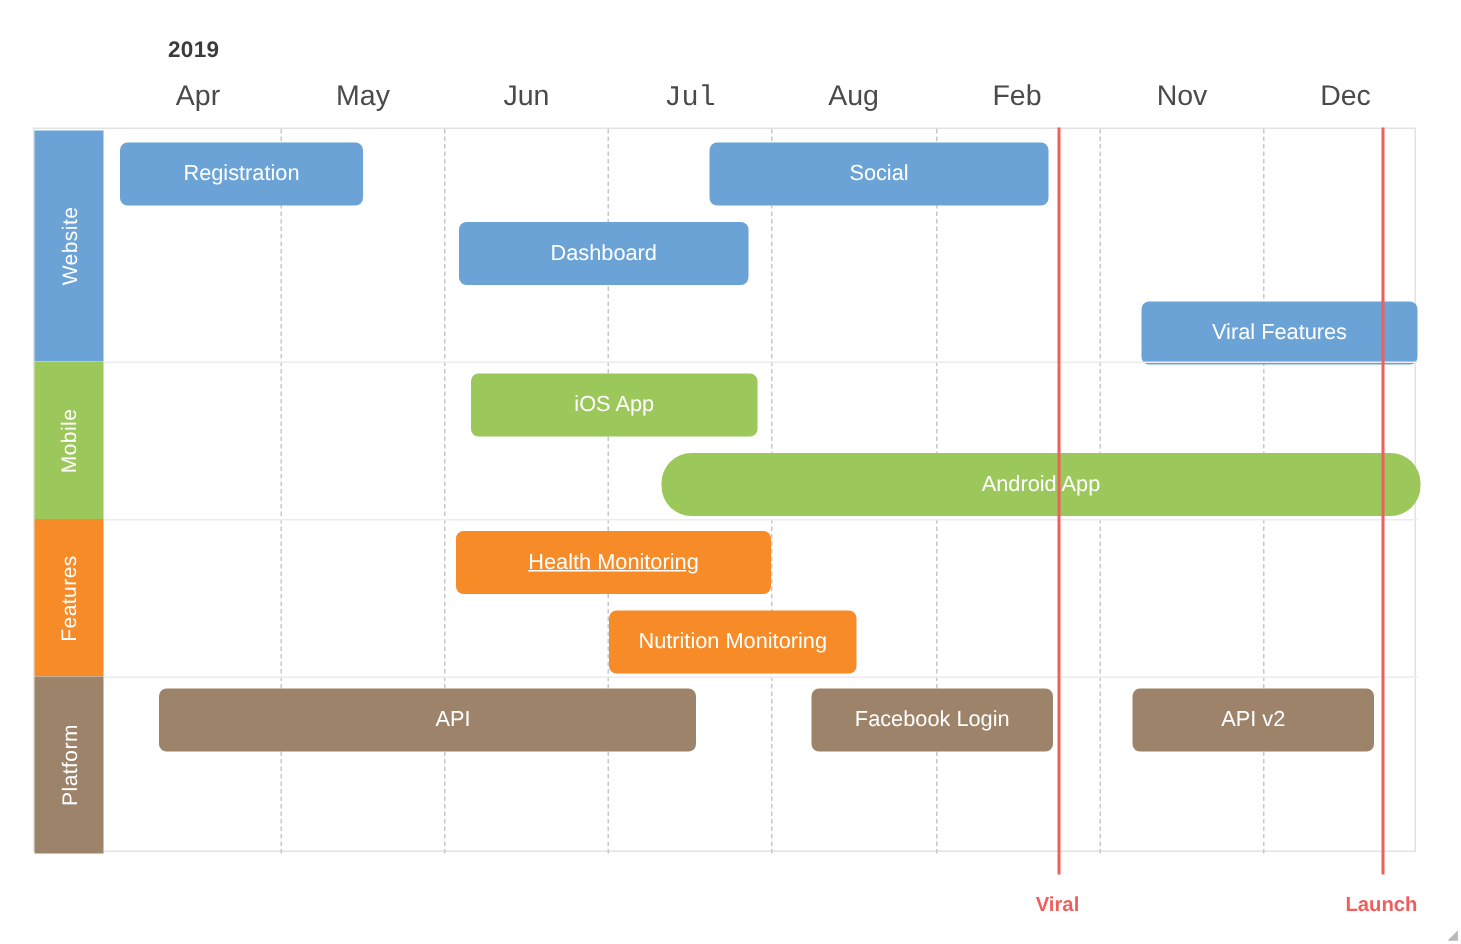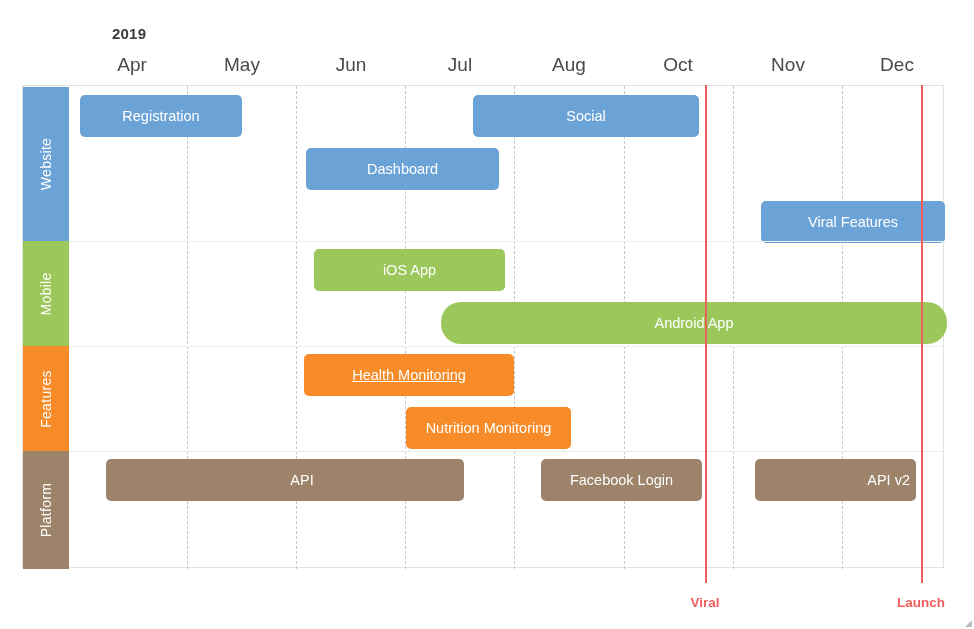--- a/index.html
+++ b/index.html
@@ -146,23 +146,23 @@
 <body>
 
 <div id="stage">
 
   <div class="year-label">2019</div>
 
   <div class="month-axis">
       <div class="month-tick" style="left: 132px;">Apr</div>
       <div class="month-tick" style="left: 242px;">May</div>
       <div class="month-tick" style="left: 351px;">Jun</div>
-      <div class="month-tick" style="left: 460px;">Jul</div>
+      <div class="month-tick" style="left: 460px; font-family: Liberation Mono, monospace;">Jul</div>
       <div class="month-tick" style="left: 569px;">Aug</div>
-      <div class="month-tick" style="left: 678px;">Oct</div>
+      <div class="month-tick" style="left: 678px;">Feb</div>
       <div class="month-tick" style="left: 788px;">Nov</div>
       <div class="month-tick" style="left: 897px;">Dec</div>
     </div>
 
   <div class="plot-frame">
       <div class="grid-v" style="left: 164px;"></div>
       <div class="grid-v" style="left: 273px;"></div>
       <div class="grid-v" style="left: 382px;"></div>
       <div class="grid-v" style="left: 491px;"></div>
       <div class="grid-v" style="left: 601px;"></div>
@@ -206,21 +206,21 @@
       <div class="grid-h" style="top: 365px;"></div>
       <div class="cat-block" style="top: 365px; height: 118px; background: rgb(156, 131, 105);">
         <span class="cat-text">Platform</span>
       </div>
       <div class="bar" style="left: 83px; width: 358px; top: 373px; background: rgb(156, 131, 105); padding-left: 40px;">
         <span>API</span>
       </div>
       <div class="bar" style="left: 518px; width: 161px; top: 373px; background: rgb(156, 131, 105);">
         <span>Facebook Login</span>
       </div>
-      <div class="bar" style="left: 732px; width: 161px; top: 373px; background: rgb(156, 131, 105); justify-content: flex-end;">
+      <div class="bar" style="left: 732px; width: 161px; top: 373px; background: rgb(156, 131, 105);">
         <span>API v2</span>
       </div>
     </div>
 
   <div id="milestone-layer">
       <div class="milestone-line" style="left: 705px; border-left-color: rgb(239, 95, 92);"></div>
       <div class="milestone-label" style="left: 705px; color: rgb(239, 95, 92);">Viral</div>
       <div class="milestone-line" style="left: 921px; border-left-color: rgb(239, 95, 92);"></div>
       <div class="milestone-label" style="left: 921px; color: rgb(239, 95, 92);">Launch</div>
     </div>

